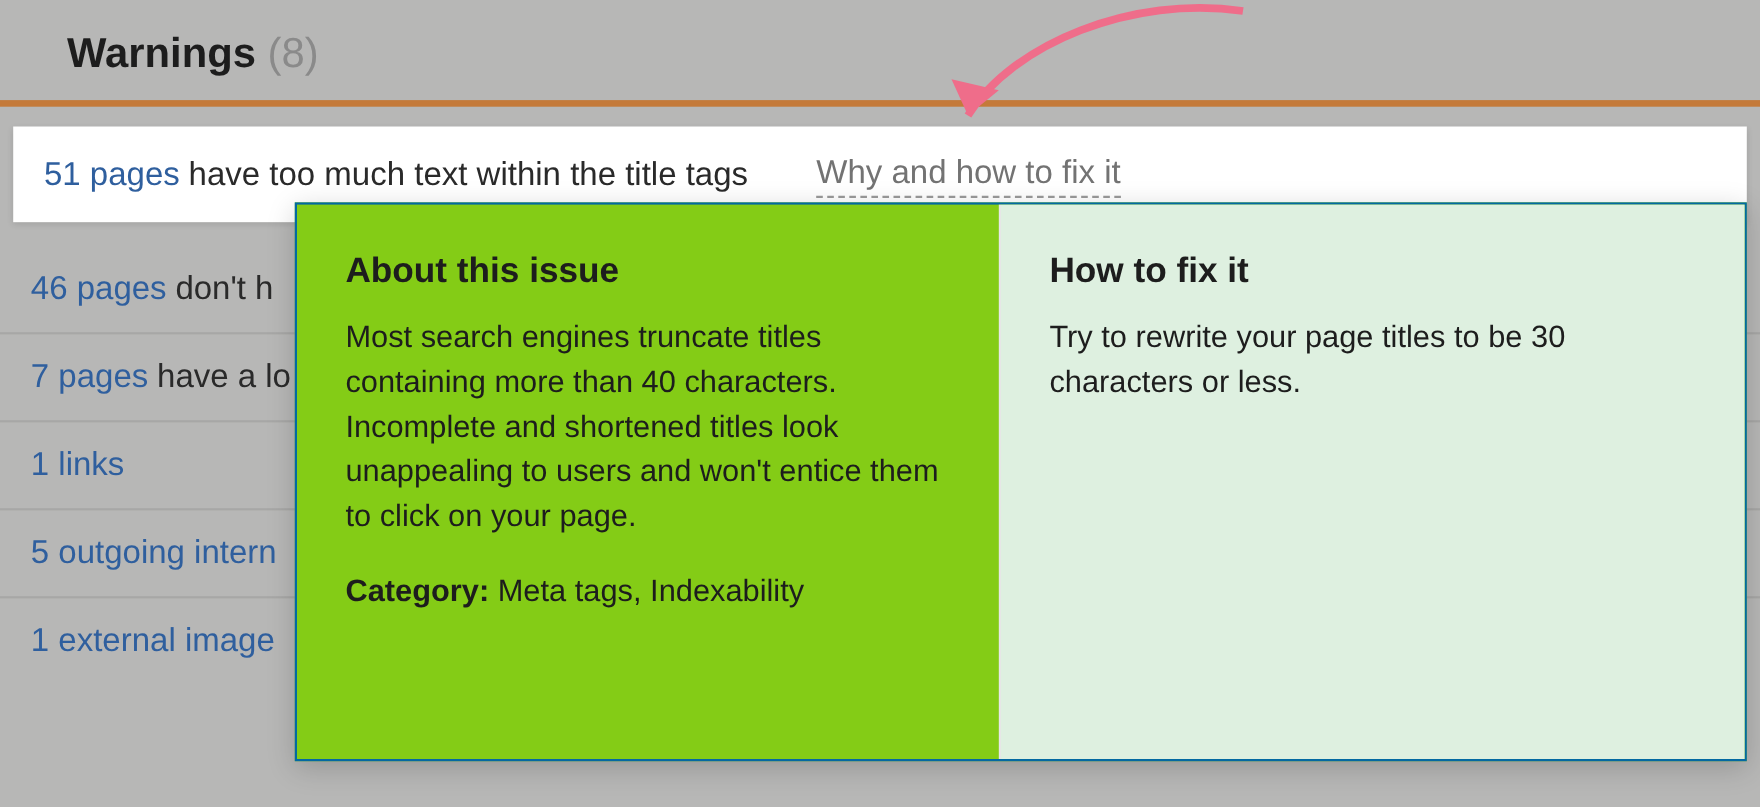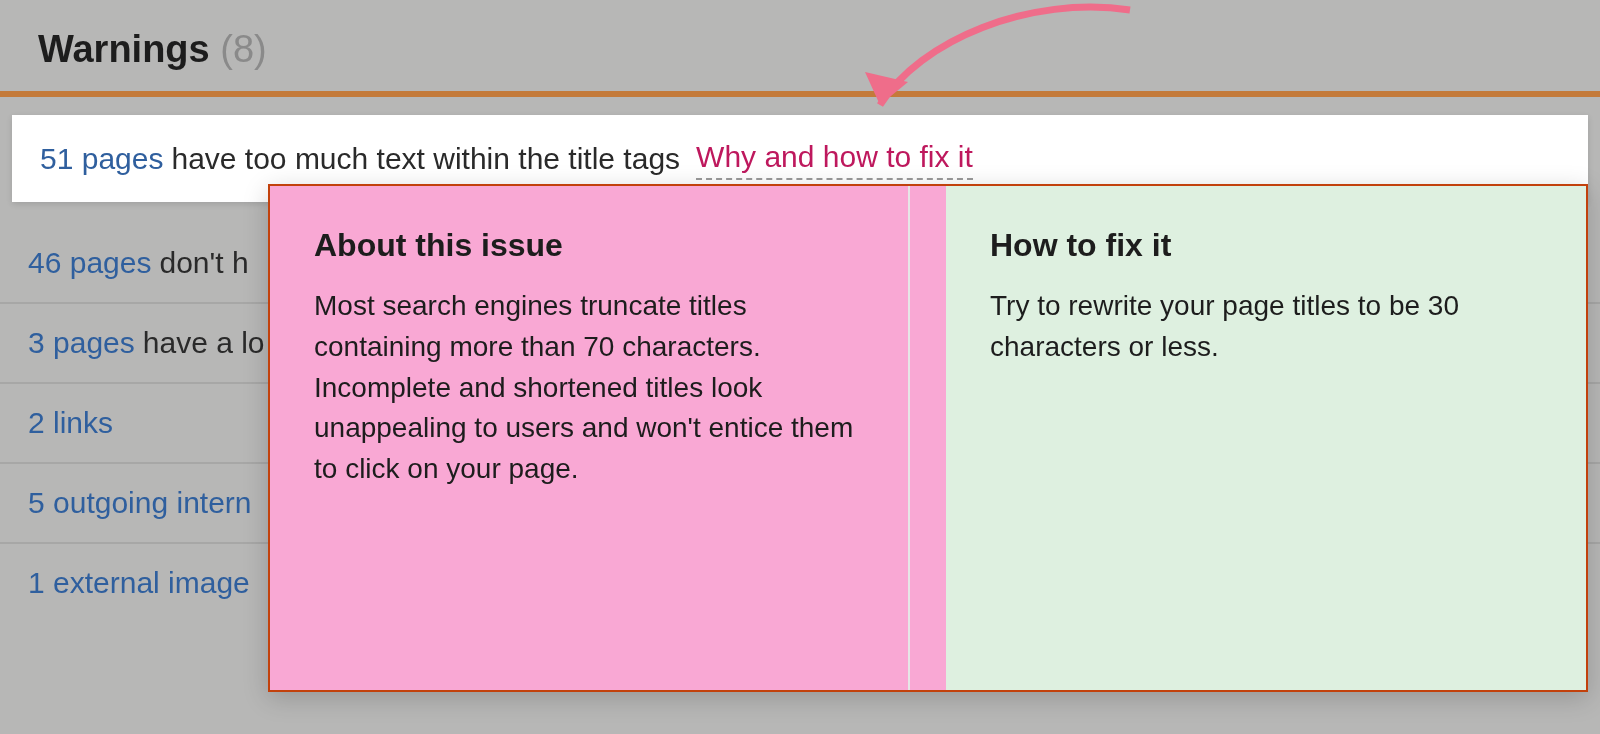--- a/index.html
+++ b/index.html
@@ -10,20 +10,21 @@
     height: 734px;
     overflow: hidden;
     position: relative;
     color: #1d1d1d;
   }
 
   .page-title {
     padding: 28px 38px 20px 38px;
     font-size: 38px;
     font-weight: 700;
+    margin-left: 23px;
   }
   .page-title .count {
     font-weight: 400;
     color: #8a8a8a;
   }
 
   .divider-bar {
     height: 6px;
     background: #c47a3a;
     margin: 0 0 18px 0;
@@ -45,22 +46,22 @@
     border-bottom: 2px solid #a7a7a6;
   }
 
   .row .count-link {
     color: #2f5f9e;
   }
 
   .row .desc { margin-left: 8px; }
 
   .row .fix-link {
-    margin-left: 16px;
-    color: #be185d;
+    margin-left: 62px;
+    color: #737373;
     border-bottom: 2px dashed #9a9a9a;
     cursor: pointer;
     font-size: 30px;
     line-height: 1.3;
     padding-bottom: 2px;
   }
 
   
   .row.highlight {
     background: #ffffff;
@@ -69,28 +70,27 @@
     box-shadow: 0 2px 6px rgba(0,0,0,0.12);
   }
 
   
   .popover {
     position: absolute;
     left: 268px;
     top: 184px;
     width: 1320px;
     height: 508px;
-    background: #f9a8d4;
-    border: 2px solid #c2410c;
+    background: #84cc16;
+    border: 2px solid #0369a1;
     box-shadow: 0 6px 24px rgba(0,0,0,0.18);
     display: flex;
     font-size: 28px;
     line-height: 1.45;
     z-index: 50;
-    gap: 36px;
   }
   .popover .left {
     flex: 0 0 640px;
     padding: 36px 44px 28px 44px;
     border-right: 2px solid #e6e6e6;
   }
   .popover .right {
     flex: 1;
     background: #def0e0;
     padding: 36px 44px 28px 44px;
@@ -135,42 +135,45 @@
     <span class="desc">have too much text within the title tags</span>
     <span class="fix-link">Why and how to fix it</span>
   </div>
 
   <div class="row">
     <span class="count-link">46 pages</span>
     <span class="desc">don't h</span>
   </div>
 
   <div class="row">
-    <span class="count-link">3 pages</span>
+    <span class="count-link">7 pages</span>
     <span class="desc">have a lo</span>
   </div>
 
   <div class="row">
-    <span class="count-link">2 links</span>
+    <span class="count-link">1 links</span>
   </div>
 
   <div class="row">
     <span class="count-link">5 outgoing intern</span>
   </div>
 
   <div class="row" style="border-bottom:none;">
     <span class="count-link">1 external image</span>
   </div>
 
 </div>
 
 <div class="popover">
   <div class="left">
     <h2>About this issue</h2>
-    <p>Most search engines truncate titles containing more than 70 characters. Incomplete and shortened titles look unappealing to users and won't entice them to click on your page.</p>
+    <p>Most search engines truncate titles containing more than 40 characters. Incomplete and shortened titles look unappealing to users and won't entice them to click on your page.</p>
+    <p class="category">
+      <strong>Category: </strong><span>Meta tags, Indexability</span>
+    </p>
   </div>
   <div class="right">
     <h2>How to fix it</h2>
     <p>Try to rewrite your page titles to be 30 characters or less.</p>
   </div>
 </div>
 
 <svg class="arrow" viewBox="0 0 300 140">
   <path d="M 280 10 C 180 -5, 70 40, 30 105" stroke="#ef6d8a" stroke-width="7" fill="none"></path>
   <polygon points="30,105 58,82 15,72" fill="#ef6d8a"></polygon>

